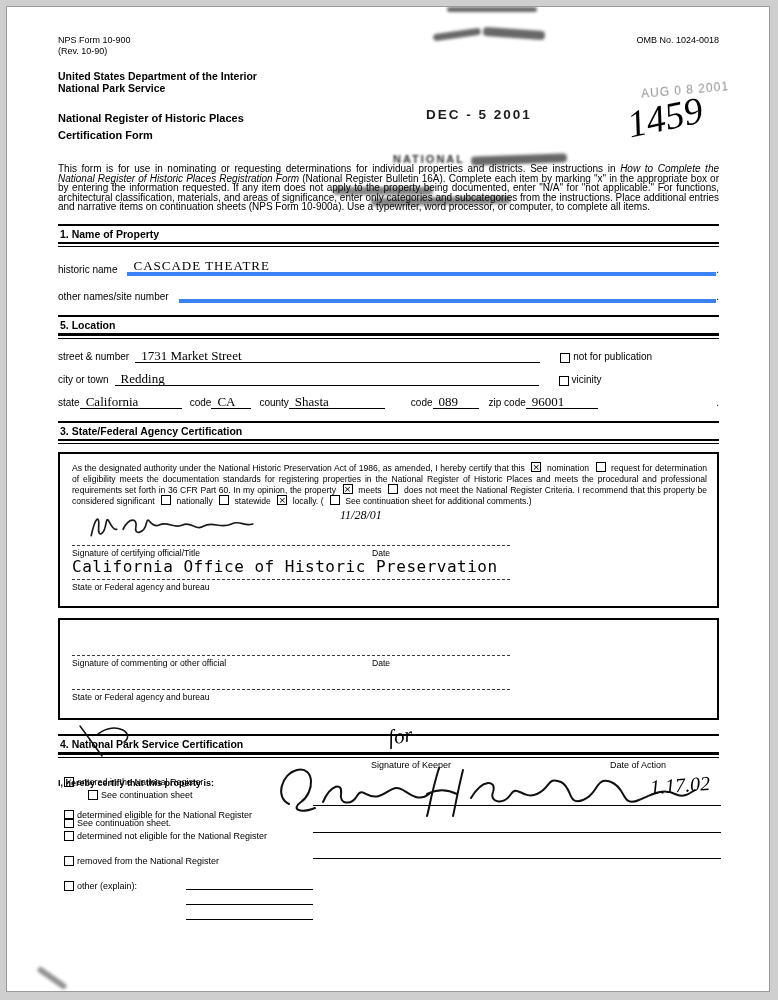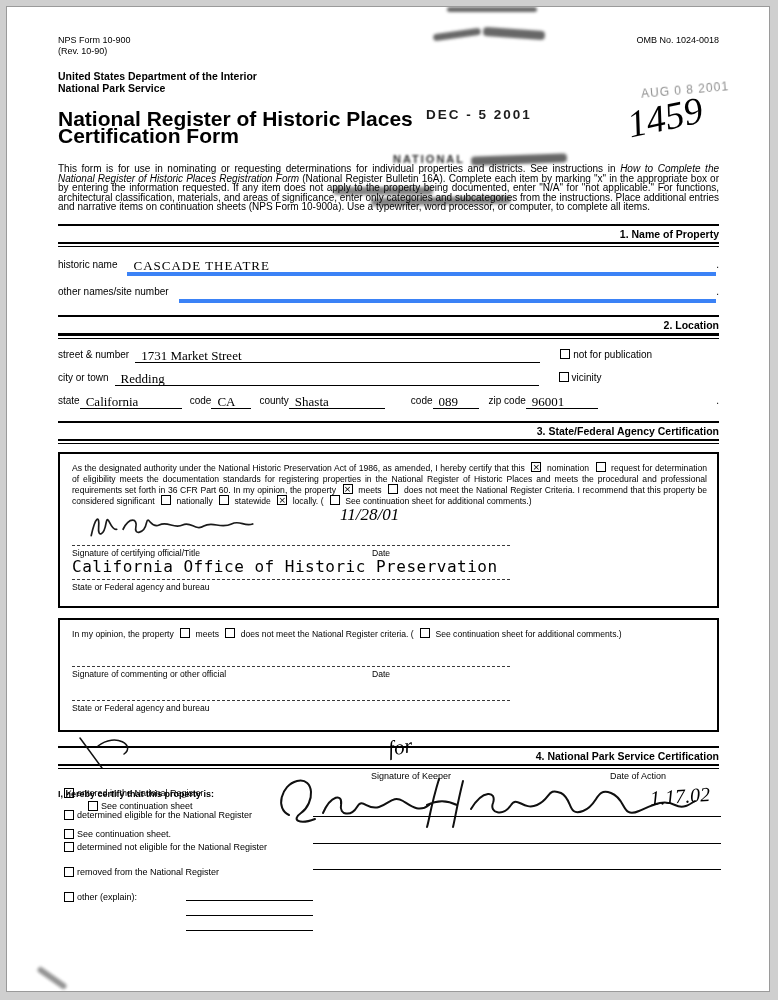--- a/index.html
+++ b/index.html
@@ -9,32 +9,32 @@
   }
   .page {
     position:relative; width:764px; height:986px; margin:6px; background:#fff;
     border:1px solid #9a9a9a; overflow:hidden; box-sizing:border-box;
   }
   .content { padding:28px 50px 0 51px; }
 
   
   .toprow { display:flex; justify-content:space-between; font-size:9px; line-height:10.5px; }
   .dept { margin-top:14px; font-weight:bold; font-size:10.5px; line-height:12px; }
-  .doctitle { margin-top:16px; font-weight:bold; font-size:21px; line-height:17px; }
+  .doctitle { margin-top:16px; font-weight:bold; font-size:11px; line-height:17px; }
   .intro { margin-top:20px; font-size:10px; line-height:9.6px; text-align:justify; }
   .intro i { font-style:italic; }
 
   
-  .sechead { margin-top:12px; position:relative;text-align:right; }
+  .sechead { margin-top:12px; position:relative; }
   .sechead .bar-top { height:2px; background:#000; }
   .sechead .txt { font-weight:bold; font-size:10.5px; padding:2px 0 2px 2px; }
   .sechead .bar-mid { height:2.5px; background:#000; }
   .sechead .bar-bot { height:1px; background:#000; margin-top:2px; }
 
-  .frow { display:flex; align-items:flex-start; font-size:10px; margin-top:12px; }
+  .frow { display:flex; align-items:flex-end; font-size:10px; margin-top:12px; }
   .frow .lbl { white-space:nowrap; padding-bottom:1px; }
   .uline { border-bottom:1px solid #000; display:inline-block; }
   .typed { font-family:"Liberation Serif", serif; font-size:13px; line-height:13px; padding:0 0 1px 6px; }
   .caps { letter-spacing:1px; }
   .fill { flex:1; border-bottom:4px solid #3b82f6; height:13px; }
   .gap { width:10px; }
   .period { padding-bottom:1px; }
 
   .cb {
     display:inline-block; width:8px; height:8px; border:1px solid #000;
@@ -114,21 +114,21 @@
 
     <div class="frow" style="margin-top:10px;">
       <span class="lbl">other names/site number</span>
       <span class="gap"></span>
       <span class="fill"></span>
       <span class="period">.</span>
     </div>
 
     <div class="sechead">
       <div class="bar-top"></div>
-      <div class="txt">2. Location</div>
+      <div class="txt">5. Location</div>
       <div class="bar-mid"></div>
         <div class="bar-bot"></div>
     </div>
 
     <div class="frow" style="margin-top:10px;">
       <span class="lbl">street &amp; number</span>
       <span class="gap" style="width:6px;"></span>
       <span class="uline" style="width:405px;"><span class="typed">1731 Market Street</span></span>
       <span class="gap" style="width:16px;"></span>
       <span class="cb"></span>
@@ -194,43 +194,34 @@
         <span>See continuation sheet for additional comments.)</span>
       </p>
 
       <div class="sigarea">
         <svg class="sig-svg" style="left:8px; top:2px;" width="185" height="34" viewBox="0 0 165 32">
           <g fill="none" stroke="#1a1a1a" stroke-width="1.6" stroke-linecap="round">
             <path d="M6 26 C10 8 14 6 13 18 C12 28 18 26 20 14 C22 4 24 22 30 20"></path>
             <path d="M36 20 C42 8 50 10 48 18 C46 26 56 24 58 14 C60 6 62 20 70 16 C78 12 84 20 92 16 C100 12 104 22 112 17 C120 12 128 20 138 15 C146 11 150 18 158 15"></path>
           </g>
         </svg>
-        <span class="handdate ov" style="position:absolute; left:268px; top:4px; font-size:17px;">11/28/01</span>
+        <span class="handdate ov" style="position:absolute; left:268px; top:4px; font-size:12px;">11/28/01</span>
       </div>
 
       <div class="dashline"></div>
       <div class="lblrow">
         <span class="c1">Signature of certifying official/Title</span>
         <span>Date</span>
       </div>
       <div class="orgline">California Office of Historic Preservation</div>
       <div class="dashline" style="margin-top:6px;"></div>
       <div style="margin-top:2px; margin-bottom:6px;">State or Federal agency and bureau</div>
     </div>
 
     <div class="certbox" style="margin-top:10px;">
-      <p>
-        <span>In my opinion, the property</span>
-        <span class="cb"></span>
-        <span>meets</span>
-        <span class="cb"></span>
-        <span>does not meet the National Register criteria. (</span>
-        <span class="cb"></span>
-        <span>See continuation sheet for additional comments.)</span>
-      </p>
       <div style="height:24px;"></div>
       <div class="dashline"></div>
       <div class="lblrow">
         <span class="c1">Signature of commenting or other official</span>
         <span>Date</span>
       </div>
       <div style="height:18px;"></div>
       <div class="dashline"></div>
       <div style="margin-top:2px; margin-bottom:8px;">State or Federal agency and bureau</div>
     </div>
@@ -274,21 +265,21 @@
       <div class="hline" style="left:128px; top:161px; width:127px;"></div>
 
       <div class="s4abs cbrow" style="left:2px; top:19px;">
         <span class="cb">✓</span>
         <span>entered in the National Register</span>
       </div>
       <div class="s4abs cbrow" style="left:26px; top:32px;">
         <span class="cb"></span>
         <span>See continuation sheet</span>
       </div>
-      <div class="s4abs cbrow" style="left:2px; top:41px;">
+      <div class="s4abs cbrow" style="left:2px; top:52px;">
         <span class="cb"></span>
         <span>determined eligible for the National Register</span>
       </div>
       <div class="s4abs cbrow" style="left:2px; top:60px;justify-content:space-between;">
         <span class="cb"></span>
         <span>See continuation sheet.</span>
       </div>
       <div class="s4abs cbrow" style="left:2px; top:73px;">
         <span class="cb"></span>
         <span>determined not eligible for the National Register</span>

